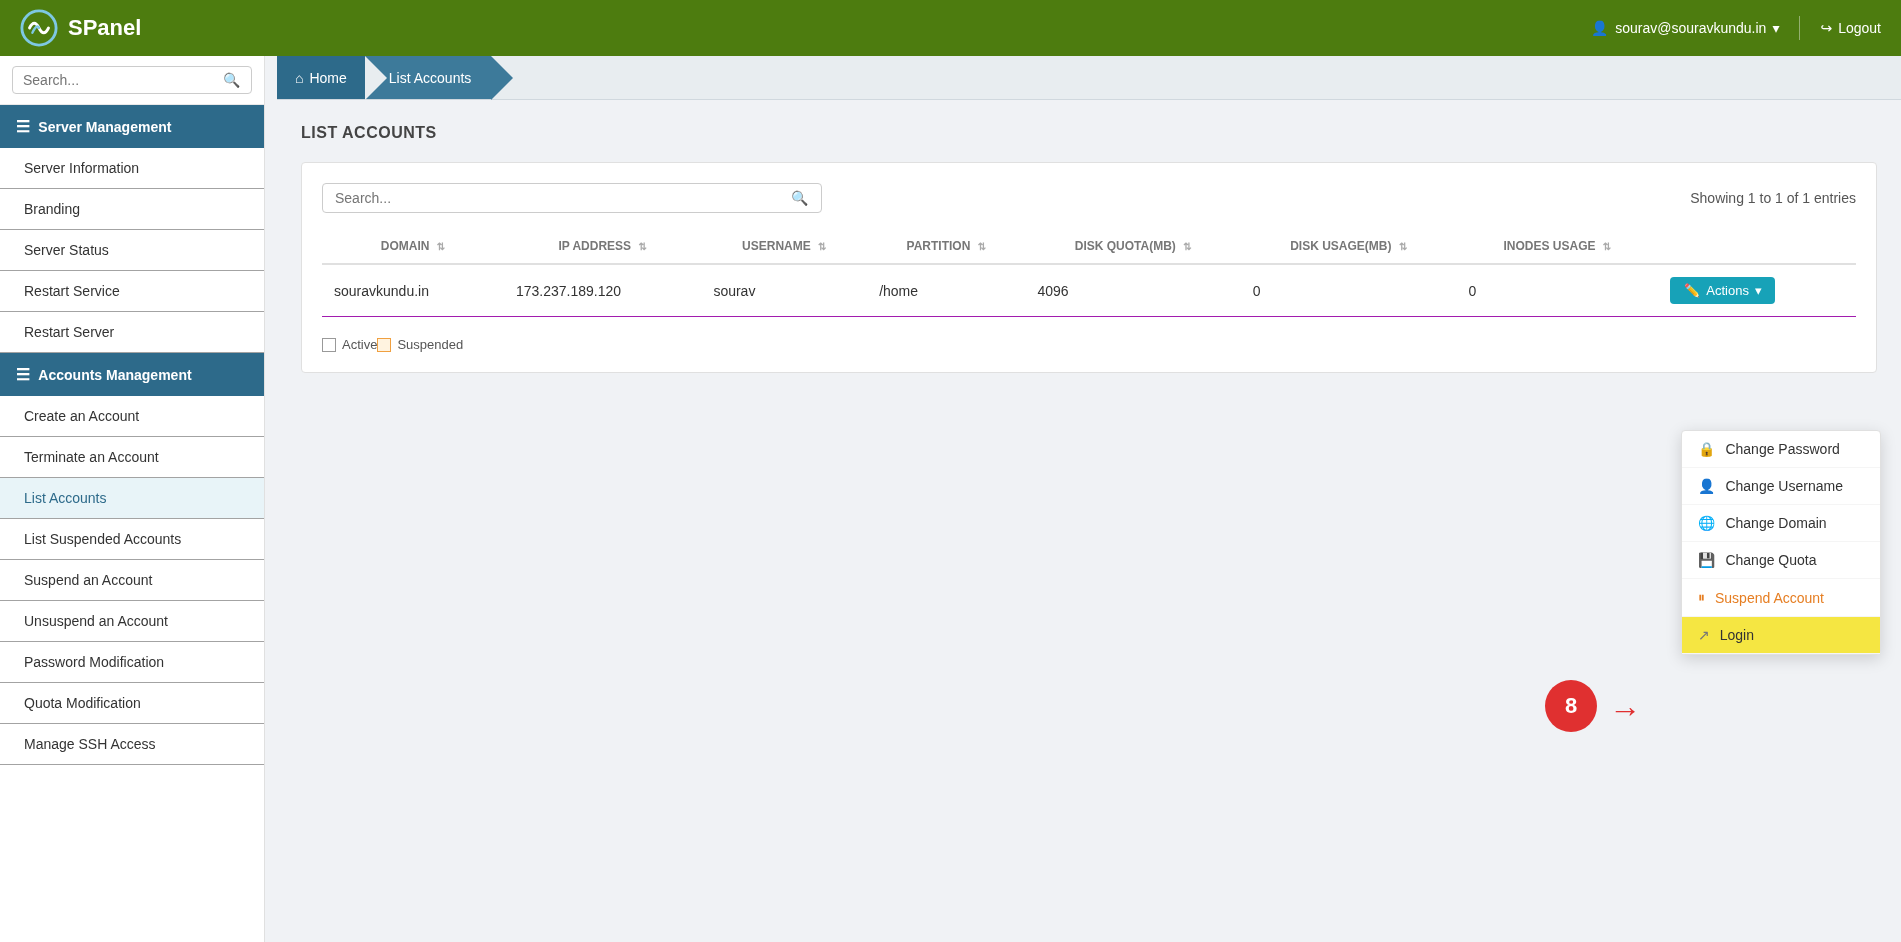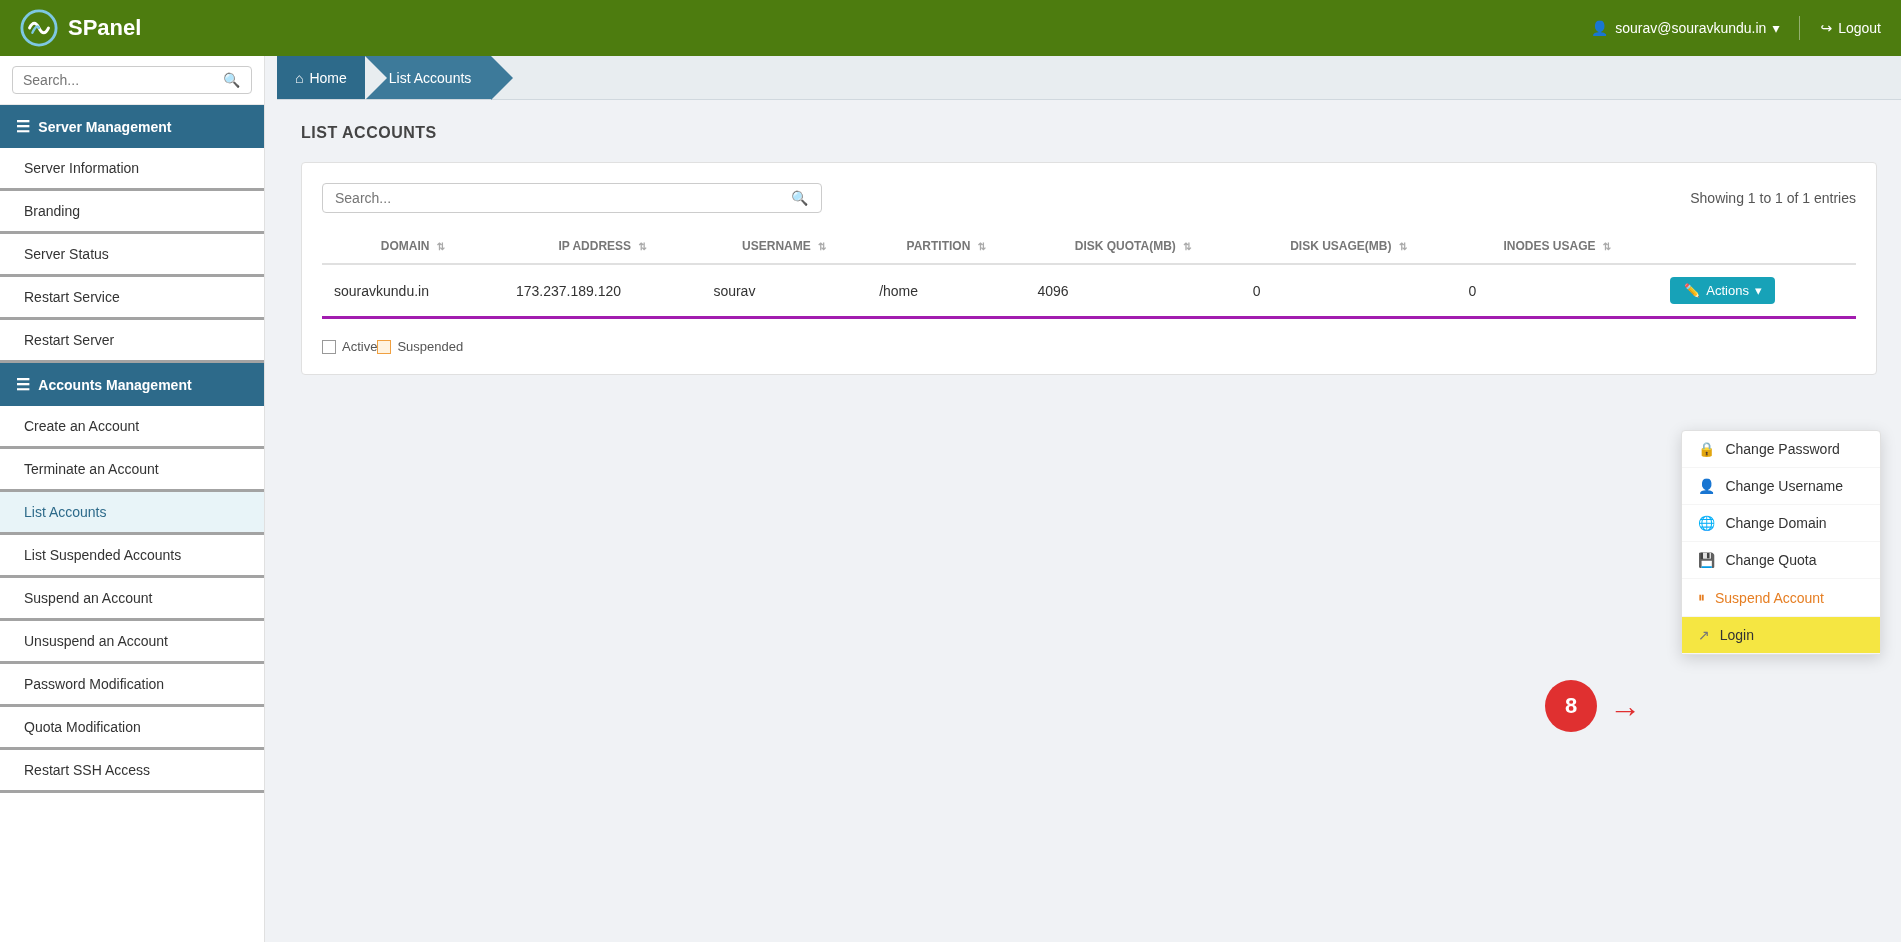--- a/index.html
+++ b/index.html
@@ -118,21 +118,21 @@
       cursor: pointer;
     }
     .sidebar-section-header .section-icon {
       font-size: 16px;
     }
 
     .sidebar-item {
       padding: 12px 16px 12px 24px;
       color: #333;
       cursor: pointer;
-      border-bottom: 3px solid #a3a3a3;
+      border-bottom: 1px solid #a3a3a3;
       font-size: 14px;
     }
     .sidebar-item.active {
       background: #e8f4f8;
       color: #2d6a8a;
       font-weight: 500;
     }
 
     
     .main-content {
@@ -256,21 +256,21 @@
       white-space: nowrap;
     }
     .data-table th .sort-icon {
       display: inline-block;
       margin-left: 4px;
       color: #aaa;
       font-size: 10px;
     }
     .data-table td {
       padding: 12px 12px;
-      border-bottom: 3px solid #a21caf;
+      border-bottom: 1px solid #a21caf;
       font-size: 14px;
       color: #333;
     }
 
     .actions-btn {
       background: #17a2b8;
       color: #fff;
       border: none;
       border-radius: 4px;
       padding: 6px 14px;
@@ -451,21 +451,21 @@
     <div class="sidebar-item">
       <span>Unsuspend an Account</span>
     </div>
     <div class="sidebar-item">
       <span>Password Modification</span>
     </div>
     <div class="sidebar-item">
       <span>Quota Modification</span>
     </div>
     <div class="sidebar-item">
-      <span>Restart SSH Access</span>
+      <span>Manage SSH Access</span>
     </div>
   </div>
 
   <div class="main-content">
 
     <div class="breadcrumb-bar">
       <div class="breadcrumb-item home">
         <span>⌂</span>
         <span>Home</span>
       </div>

